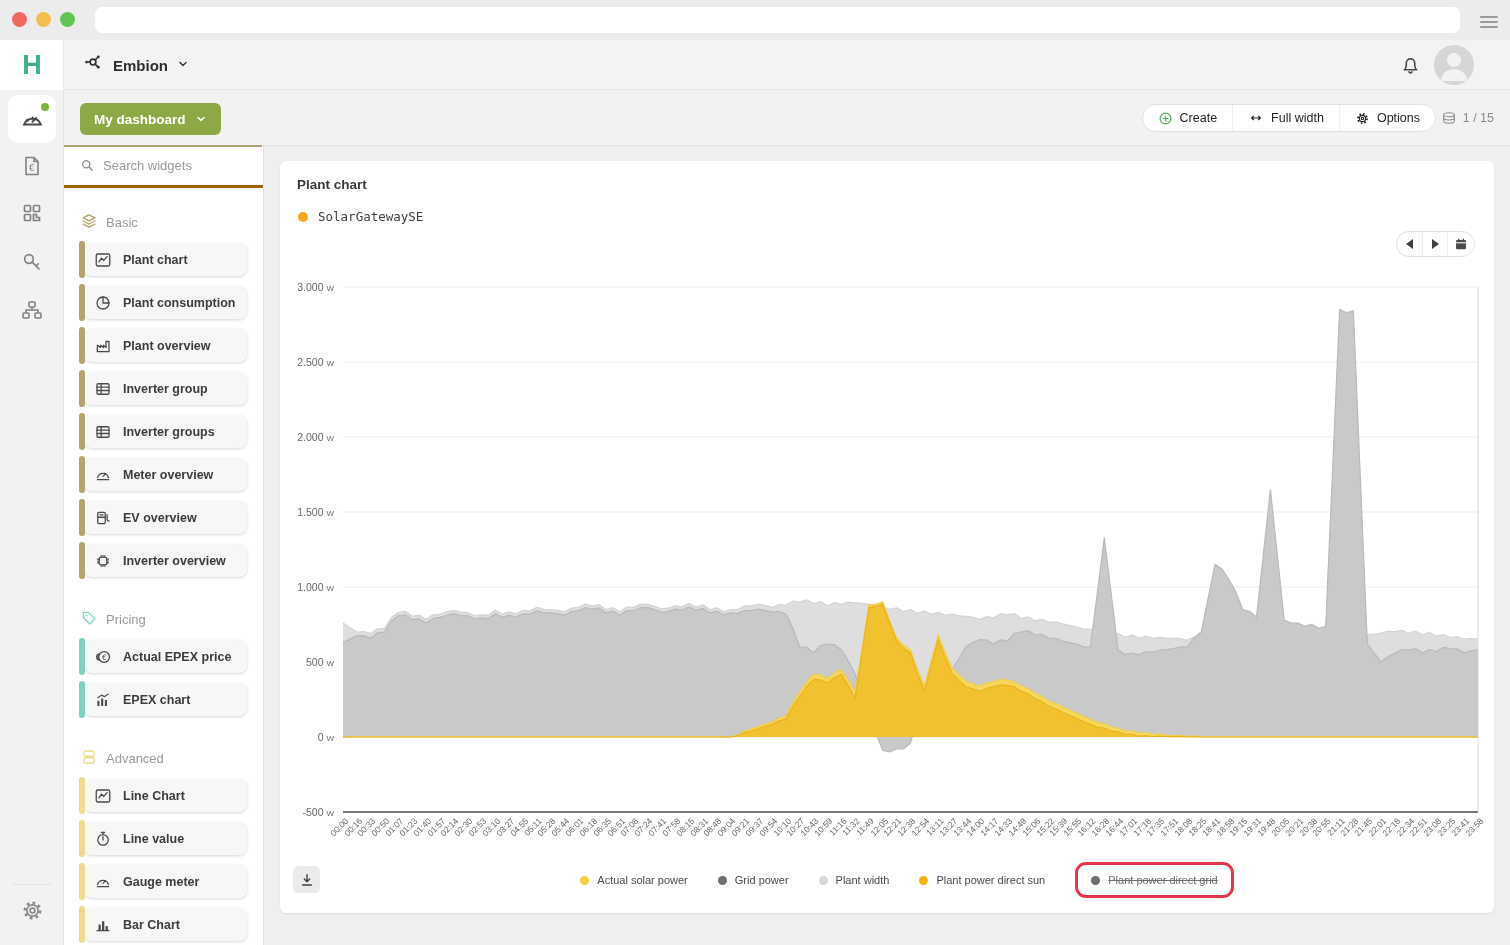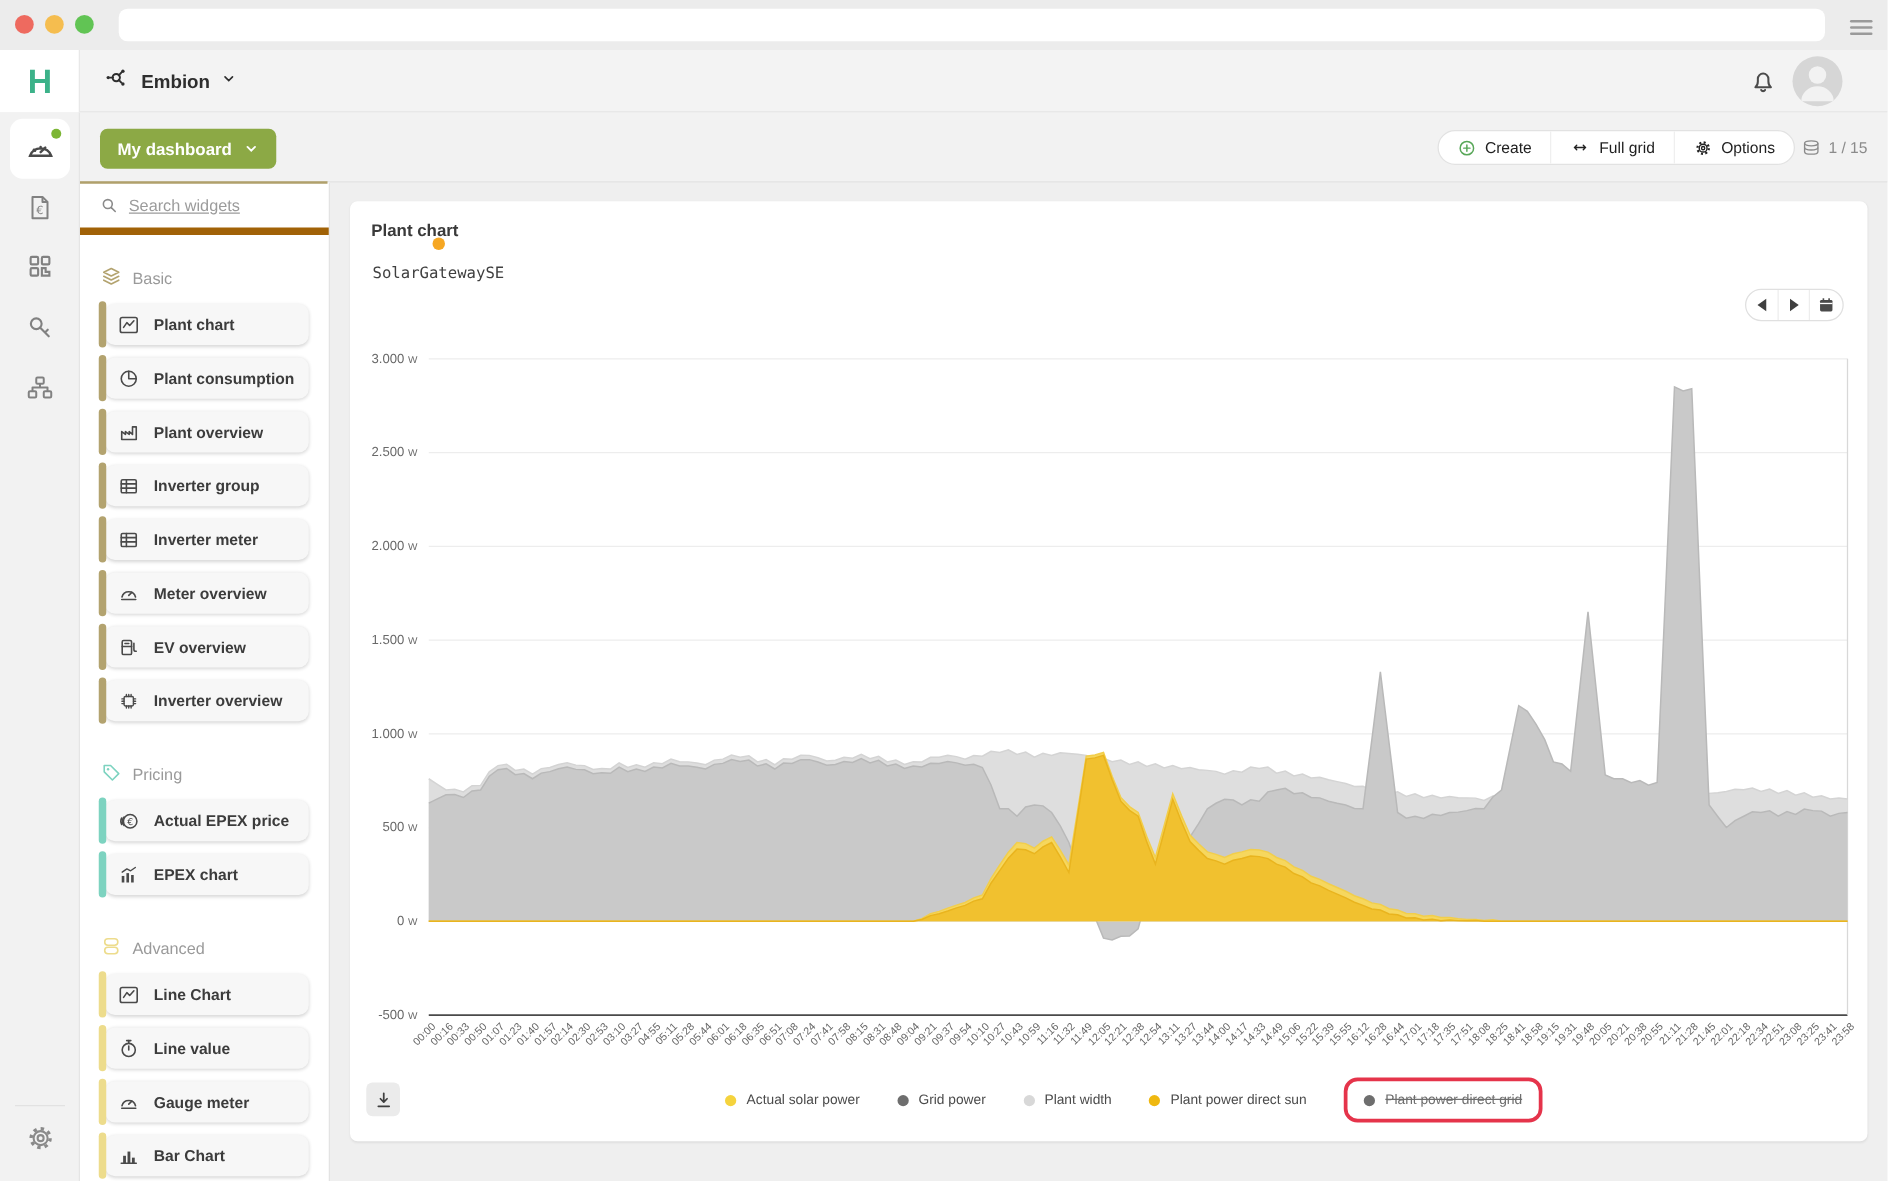--- a/index.html
+++ b/index.html
@@ -33,34 +33,34 @@
   .dash-bar { position:absolute; left:64px; top:90px; width:1446px; height:56px; background:#f2f2f2; border-bottom:1px solid #e2e2e2; }
   .btn-dash { position:absolute; left:16px; top:13px; height:32px; background:#8ca945; border:none; border-radius:6px; color:#fff; font-weight:700; font-size:13.5px; padding:0 14px; display:flex; align-items:center; gap:9px; cursor:pointer; font-family:inherit; }
   .pill-group { position:absolute; right:74px; top:14px; height:28px; background:#fff; border:1px solid #e2e2e2; border-radius:15px; display:flex; align-items:stretch; overflow:hidden; }
   .pill-btn { display:flex; align-items:center; gap:7px; padding:0 15px; font-size:12.5px; color:#1f1f1f; background:none; border:none; border-left:1px solid #efefef; cursor:pointer; font-family:inherit; }
   .pill-btn:first-child { border-left:none; }
   .page-ind { position:absolute; right:16px; top:14px; height:28px; display:flex; align-items:center; gap:6px; color:#8b8b8b; font-size:12.5px; }
 
   
   .widget-panel { position:absolute; left:64px; top:146px; width:200px; height:799px; background:#fff; border-right:1px solid #e3e3e3; }
   .widget-panel::before { content:''; position:absolute; left:0; top:-1px; width:198px; height:2px; background:#b0a06b; }
-  .search-row { height:42px; border-bottom:6px solid #a16207; display:flex; align-items:center; gap:8px; padding:0 16px; color:#9b9b9b;text-decoration:underline; }
+  .search-row { height:42px; border-bottom:3px solid #a16207; display:flex; align-items:center; gap:8px; padding:0 16px; color:#9b9b9b; }
   .search-row input { border:none; outline:none; width:140px; font-size:13px; font-family:inherit; color:#444; background:transparent; }
   .search-row input::placeholder { color:#9b9b9b; }
   .wsections { padding:16px 14px 0 14px; }
   .sec-head { display:flex; align-items:center; gap:8px; color:#9a9a9a; font-size:13px; margin:8px 0 10px 2px; }
   .wcard { position:relative; height:33px; background:#f7f7f7; border-radius:8px; box-shadow:0 1px 3px rgba(0,0,0,.16); margin:0 2px 10px 6px; display:flex; align-items:center; gap:11px; padding:0 10px; cursor:grab; color:#4a4a4a; }
   .wcard .accent { position:absolute; left:-5px; top:-2px; width:6px; height:37px; border-radius:6px; }
   .wcard .wlabel { font-size:12.5px; font-weight:700; color:#3c3c3c; }
   .sec-gap { height:14px; }
 
   
   .chart-card { position:absolute; left:280px; top:161px; width:1214px; height:752px; background:#fff; border-radius:6px; box-shadow:0 1px 2px rgba(0,0,0,.07); }
   .cc-title { position:absolute; left:17px; top:16px; font-size:13.5px; font-weight:700; color:#3a3a3a; }
-  .cc-device { position:absolute; left:18px; top:29px; display:flex; align-items:center; gap:10px;flex-direction:column; }
+  .cc-device { position:absolute; left:18px; top:48px; display:flex; align-items:center; gap:10px; }
   .cc-device .dot { width:10px; height:10px; border-radius:50%; }
   .cc-device .dname { font-family:"DejaVu Sans Mono",monospace; font-size:12.5px; color:#3f3f3f; }
   .date-pill { position:absolute; left:16px; top:69px; height:28px; background:#e3e3e3; border-radius:14px; display:flex; align-items:center; gap:9px; padding:0 14px; cursor:pointer; color:#3b3b3b; }
   .date-pill .drange { font-size:13px; }
   .date-pill .dgran { font-size:10px; color:#555; position:relative; top:4px; }
   .nav-group { position:absolute; right:19px; top:70px; height:26px; background:#fff; border:1px solid #e0e0e0; border-radius:13px; display:flex; overflow:hidden; }
   .nav-btn { width:25px; display:flex; align-items:center; justify-content:center; border:none; background:none; border-left:1px solid #ededed; color:#3f3f3f; cursor:pointer; padding:0; }
   .nav-btn:first-child { border-left:none; }
   .tri-l { width:0; height:0; border-top:5px solid transparent; border-bottom:5px solid transparent; border-right:7px solid #3f3f3f; }
   .tri-r { width:0; height:0; border-top:5px solid transparent; border-bottom:5px solid transparent; border-left:7px solid #3f3f3f; }
@@ -192,21 +192,21 @@
       <svg width="15" height="15" viewBox="0 0 24 24" fill="none" stroke="#58a758" stroke-width="1.9" stroke-linecap="round">
           <circle cx="12" cy="12" r="8.6"></circle>
           <path d="M12 8 v8 M8 12 h8"></path>
         </svg>
       <span>Create</span>
     </button>
     <button class="pill-btn">
       <svg width="16" height="14" viewBox="0 0 24 24" fill="none" stroke="#222" stroke-width="1.9" stroke-linecap="round">
           <path d="M4.5 12 h15 M7.5 9 l-3 3 3 3 M16.5 9 l3 3 -3 3"></path>
         </svg>
-      <span>Full grid</span>
+      <span>Full width</span>
     </button>
     <button class="pill-btn">
       <svg width="15" height="15" viewBox="0 0 24 24" fill="none" stroke="#222">
         <circle cx="12" cy="12" r="7.3" stroke-width="2.8" stroke-dasharray="2.6 3.1"></circle>
           <circle cx="12" cy="12" r="5" stroke-width="1.8"></circle>
           <circle cx="12" cy="12" r="2" stroke-width="1.8"></circle>
       </svg>
       <span>Options</span>
     </button>
   </div>
@@ -281,21 +281,21 @@
       <div class="wcard">
         <div class="accent" style="background:#b3a36f"></div>
       <span style="display:flex;">
           <svg width="18" height="18" viewBox="0 0 24 24" fill="none" stroke="currentColor" stroke-width="1.7" stroke-linecap="round" stroke-linejoin="round">
             <rect x="4" y="5" width="16" height="14" rx="1.5"></rect>
             <line x1="4" y1="9.5" x2="20" y2="9.5"></line>
             <line x1="4" y1="14" x2="20" y2="14"></line>
             <line x1="9.5" y1="5" x2="9.5" y2="19"></line>
           </svg>
         </span>
-      <span class="wlabel">Inverter meter</span>
+      <span class="wlabel">Inverter groups</span>
       </div>
       <div class="wcard">
         <div class="accent" style="background:#b3a36f"></div>
       <span style="display:flex;">
           <svg width="18" height="18" viewBox="0 0 24 24" fill="none" stroke="currentColor" stroke-width="1.7" stroke-linecap="round" stroke-linejoin="round">
             <path d="M4.8 15.5 a7.4 7.4 0 0 1 14.4 0"></path>
             <line x1="12" y1="13.8" x2="15.3" y2="10.5"></line>
             <line x1="4.5" y1="18.2" x2="19.5" y2="18.2"></line>
           </svg>
         </span>

